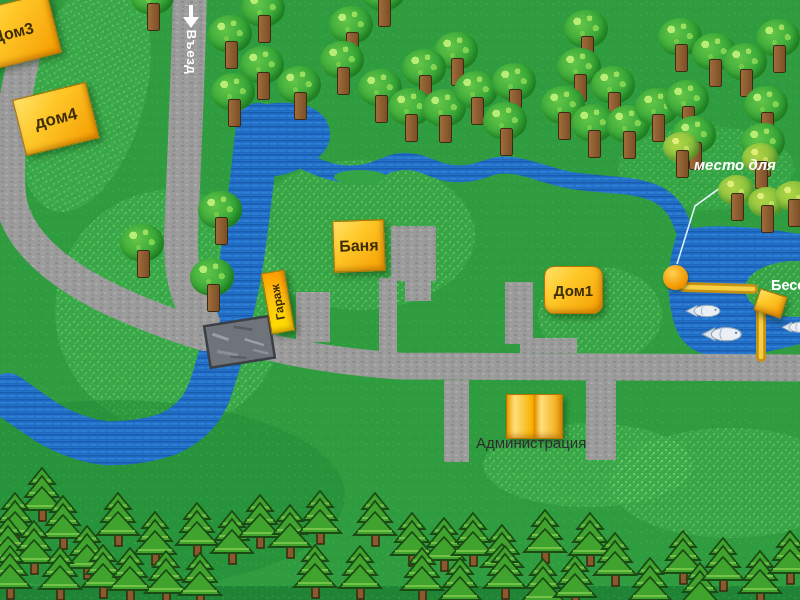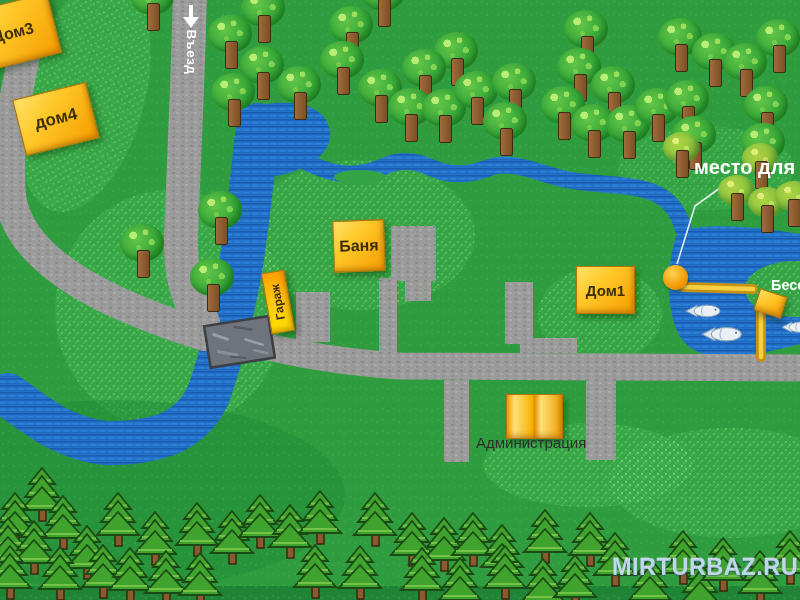--- a/index.html
+++ b/index.html
@@ -34,34 +34,34 @@
   .b{position:absolute;z-index:3;display:flex;align-items:center;justify-content:center;
      background:linear-gradient(135deg,#ffe36a 0%,#ffc829 38%,#f59d00 100%);
      border:1px solid #b77400;box-shadow:3px 4px 6px rgba(0,40,0,.4), inset -2px -3px 5px rgba(150,80,0,.45);}
   .blabel{color:#3d2f05;font-weight:bold;font-size:15px;white-space:nowrap;}
   .dom3{left:-30px;top:2px;width:84px;height:60px;transform:rotate(-14deg);}
   .dom3 .blabel{font-size:16px;}
   .dom4{left:18px;top:90px;width:74px;height:56px;transform:rotate(-14deg);}
   .dom4 .blabel{font-size:17px;}
   .banya{left:333px;top:220px;width:50px;height:50px;transform:rotate(-2deg);}
   .banya .blabel{font-size:16px;}
-  .dom1{left:576px;top:266px;width:57px;height:46px;}
+  .dom1{left:544px;top:266px;width:57px;height:46px;border-radius:10px;}
   .dom2{left:629px;top:396px;width:55px;height:43px;}
   .admin{left:506px;top:394px;width:55px;height:43px;
      background:linear-gradient(90deg,#ef9f00 0%,#ffe07a 14%,#f7b100 46%,#e38f00 50%,#ffe07a 62%,#ef9f00 100%);}
   .garage{left:266px;top:271px;width:22px;height:60px;transform:rotate(-10deg);
      background:linear-gradient(200deg,#ff9a00 0%,#ffc310 45%,#ffe600 100%);}
   .garage .blabel{transform:rotate(-90deg);font-size:12px;}
   .gazebo{left:756px;top:292px;width:27px;height:21px;transform:rotate(18deg);z-index:3;}
 
   .caption{position:absolute;z-index:4;color:#2e2e2e;font-size:15px;white-space:nowrap;}
   .admin-caption{left:476px;top:434px;}
 
   .wlabel{position:absolute;z-index:4;color:#ffffff;font-weight:bold;white-space:nowrap;}
-  .fishing-label{left:694px;top:156px;font-size:20px;}
+  .fishing-label{left:694px;top:156px;font-size:15px;font-style:italic;}
   .gazebo-label{left:771px;top:277px;font-size:14.5px;}
 
   
   .entrance{position:absolute;left:168px;top:0;width:46px;height:90px;z-index:4;}
   .arrow{position:absolute;left:15px;top:5px;width:16px;height:24px;}
   .arrow .shaft{position:absolute;left:6px;top:0;width:4px;height:13px;background:#fff;display:block;}
   .arrow .head{position:absolute;left:0;top:12px;width:0;height:0;display:block;
      border-left:8px solid transparent;border-right:8px solid transparent;border-top:11px solid #fff;}
   .vtext{position:absolute;left:23px;top:52px;transform:translate(-50%,-50%) rotate(90deg);
      color:#fff;font-weight:bold;font-size:13.5px;letter-spacing:.5px;}
@@ -508,14 +508,13 @@
     <div class="arrow">
         <i class="shaft"></i>
         <i class="head"></i>
       </div>
     <span class="vtext">Въезд</span>
   </div>
 
   <div class="wlabel fishing-label">место для</div>
   <div class="fire-circle"></div>
 
-  <div class="watermark">MIRTURBAZ.RU</div>
 </div>
 
 </body></html>

